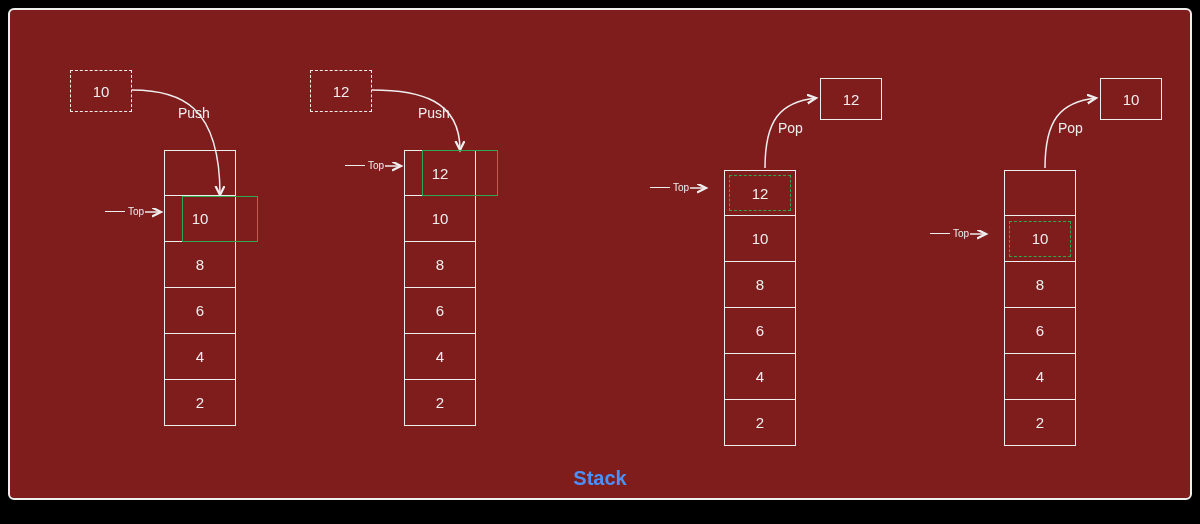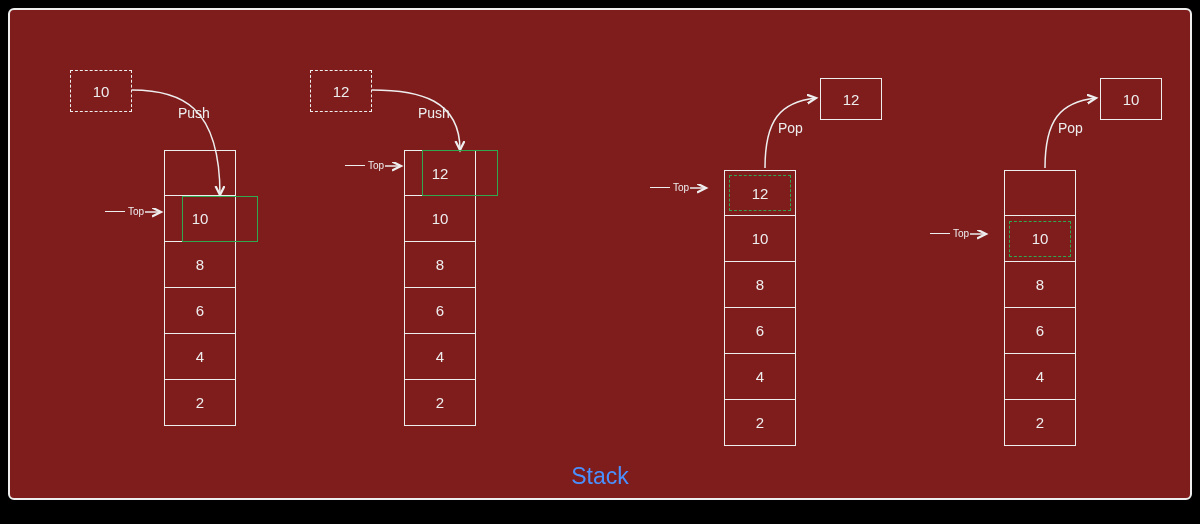--- a/index.html
+++ b/index.html
@@ -1,18 +1,18 @@
 <!DOCTYPE html>
 <html><head>
 <meta charset="utf-8">
 <style>
   html,body{margin:0;padding:0;background:#000;}
   body{width:1200px;height:524px;position:relative;font-family:"Comic Sans MS","Segoe Script","Bradley Hand",cursive,sans-serif;color:#eee;}
   .frame{position:absolute;left:8px;top:8px;width:1184px;height:492px;border:2px solid #eee;border-radius:6px;box-sizing:border-box;background:#7f1d1d;}
-  .title{position:absolute;bottom:8px;width:100%;text-align:center;color:#4a90ff;font-size:23px;}
+  .title{position:absolute;bottom:8px;width:100%;text-align:center;color:#4a90ff;font-size:20px;font-weight:bold;}
   .col{position:absolute;top:0;bottom:0;}
   .stack{position:absolute;left:50%;transform:translateX(-50%);width:72px;}
   .cell{height:46px;border:1.5px solid #eee;border-top:none;display:flex;align-items:center;justify-content:center;font-size:15px;box-sizing:border-box;}
   .cell:first-child{border-top:1.5px solid #eee;}
   .cell.empty{}
   .hdash{position:absolute;border:1.5px dashed #eee;width:60px;height:40px;display:flex;align-items:center;justify-content:center;font-size:15px;}
   .hsolid{position:absolute;border:1.5px solid #eee;width:60px;height:40px;display:flex;align-items:center;justify-content:center;font-size:15px;}
   .greenbox{position:absolute;border:1.5px solid #2fa84f;box-sizing:border-box;}
   .greendash{position:absolute;border:1.5px dashed #2fa84f;box-sizing:border-box;}
   .lbl{position:absolute;font-size:14px;color:#eee;}

